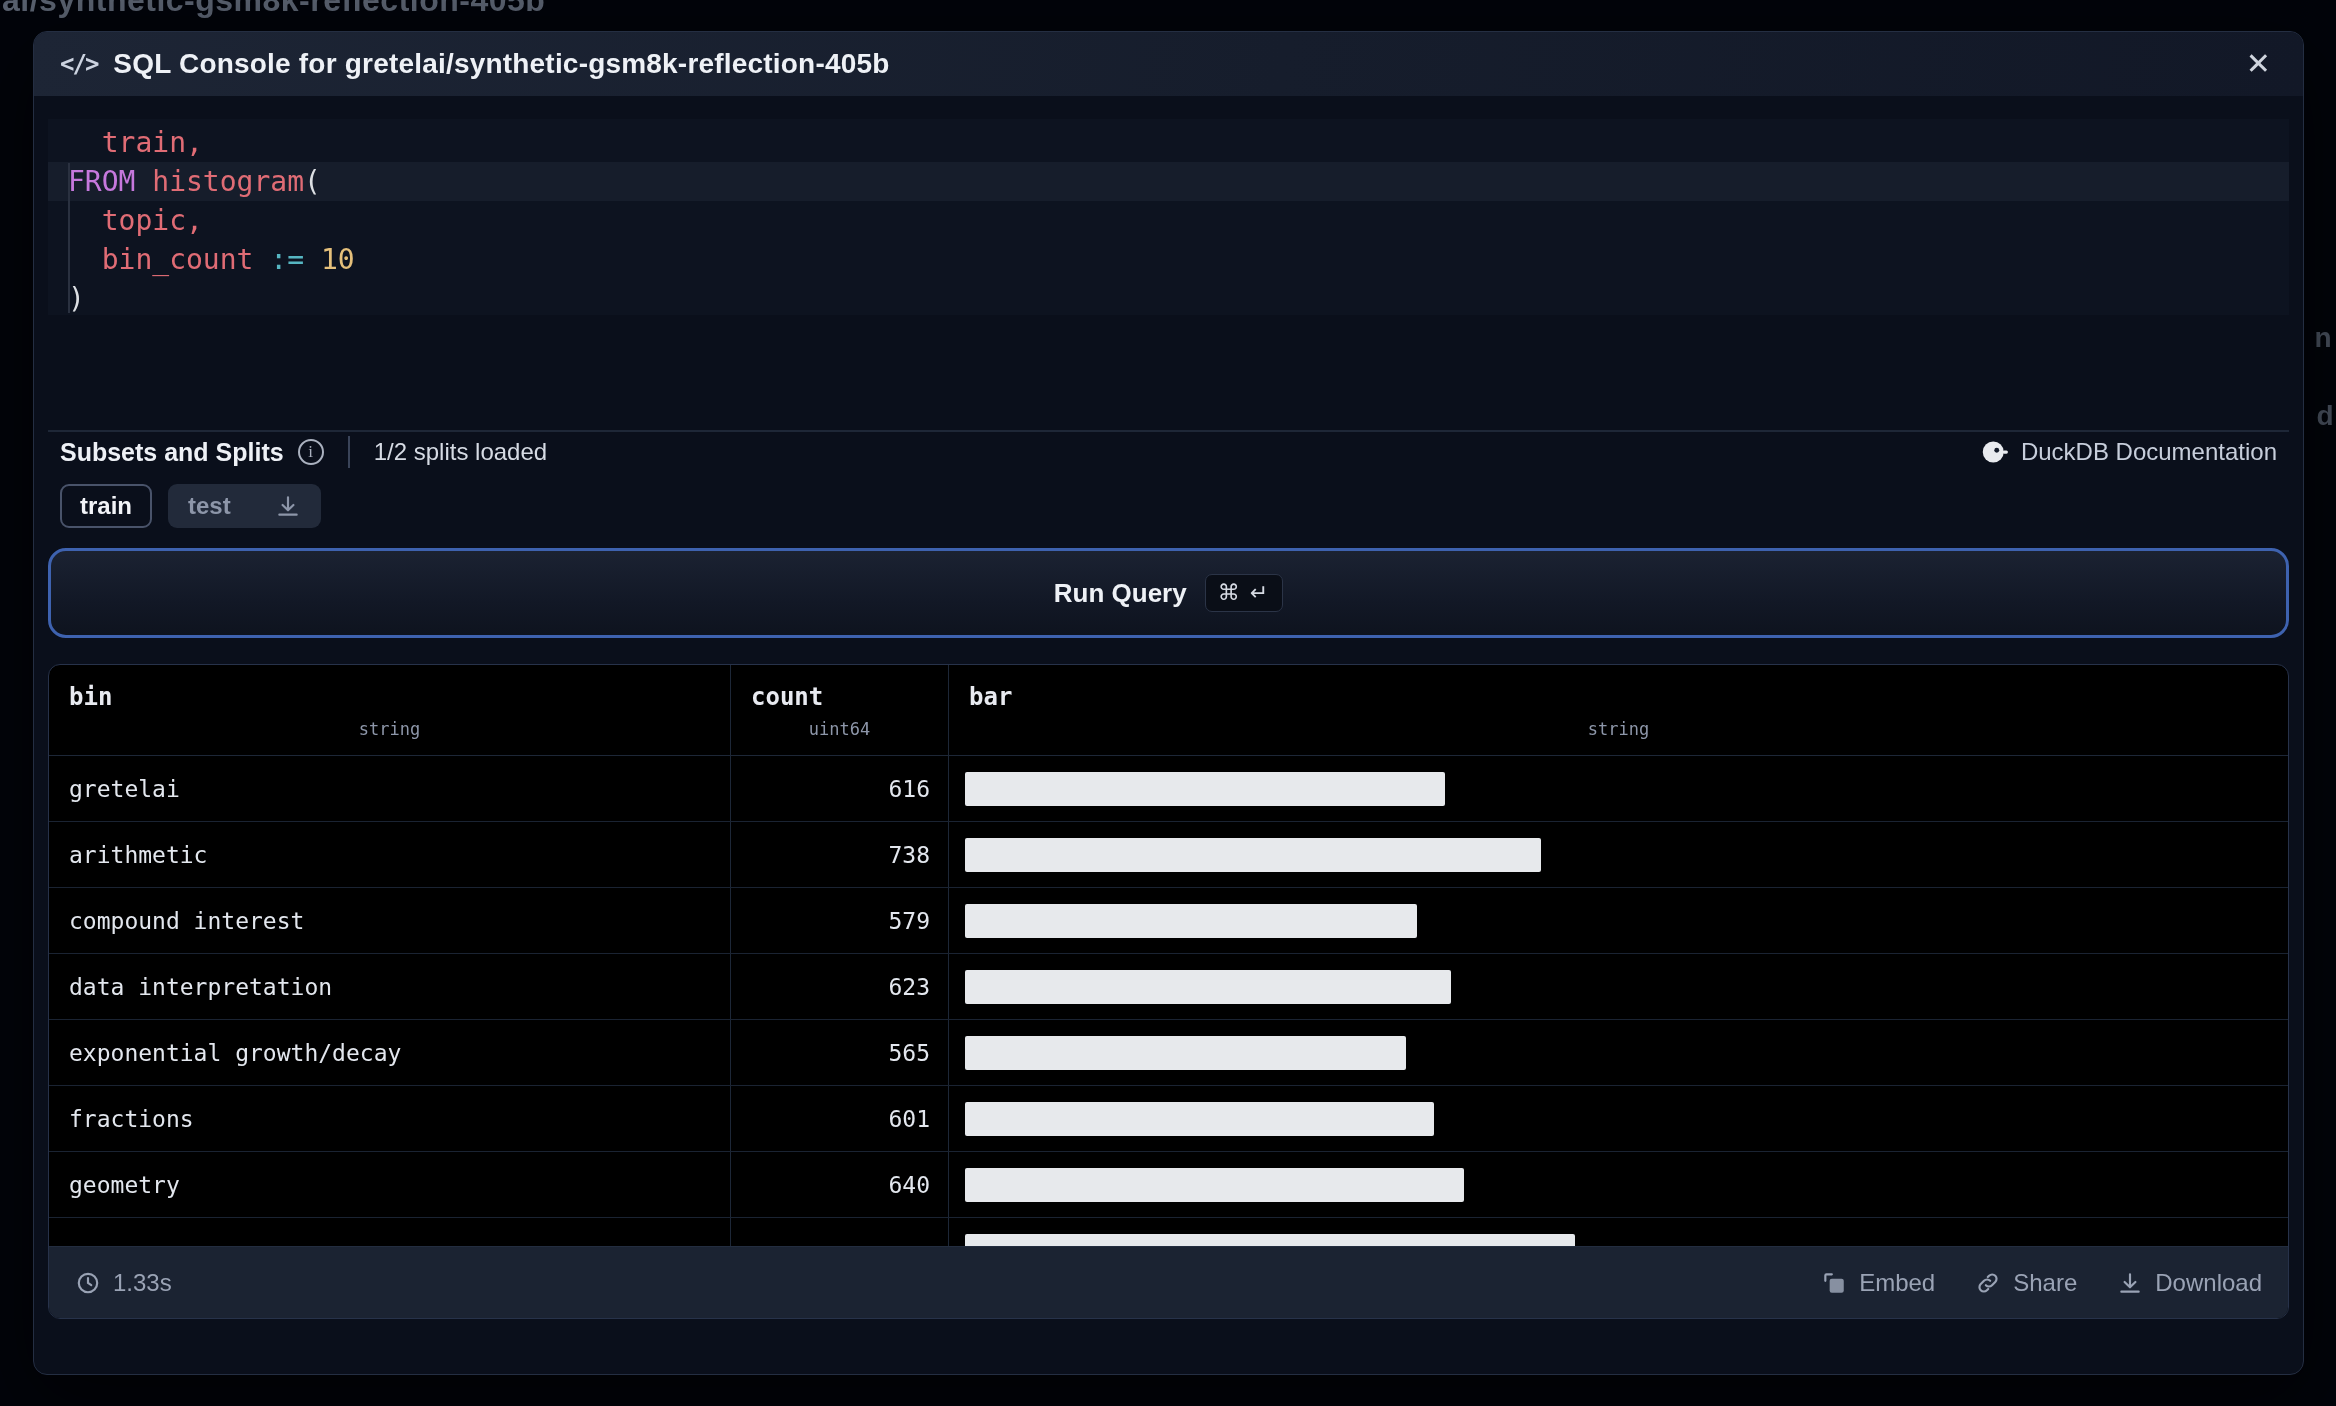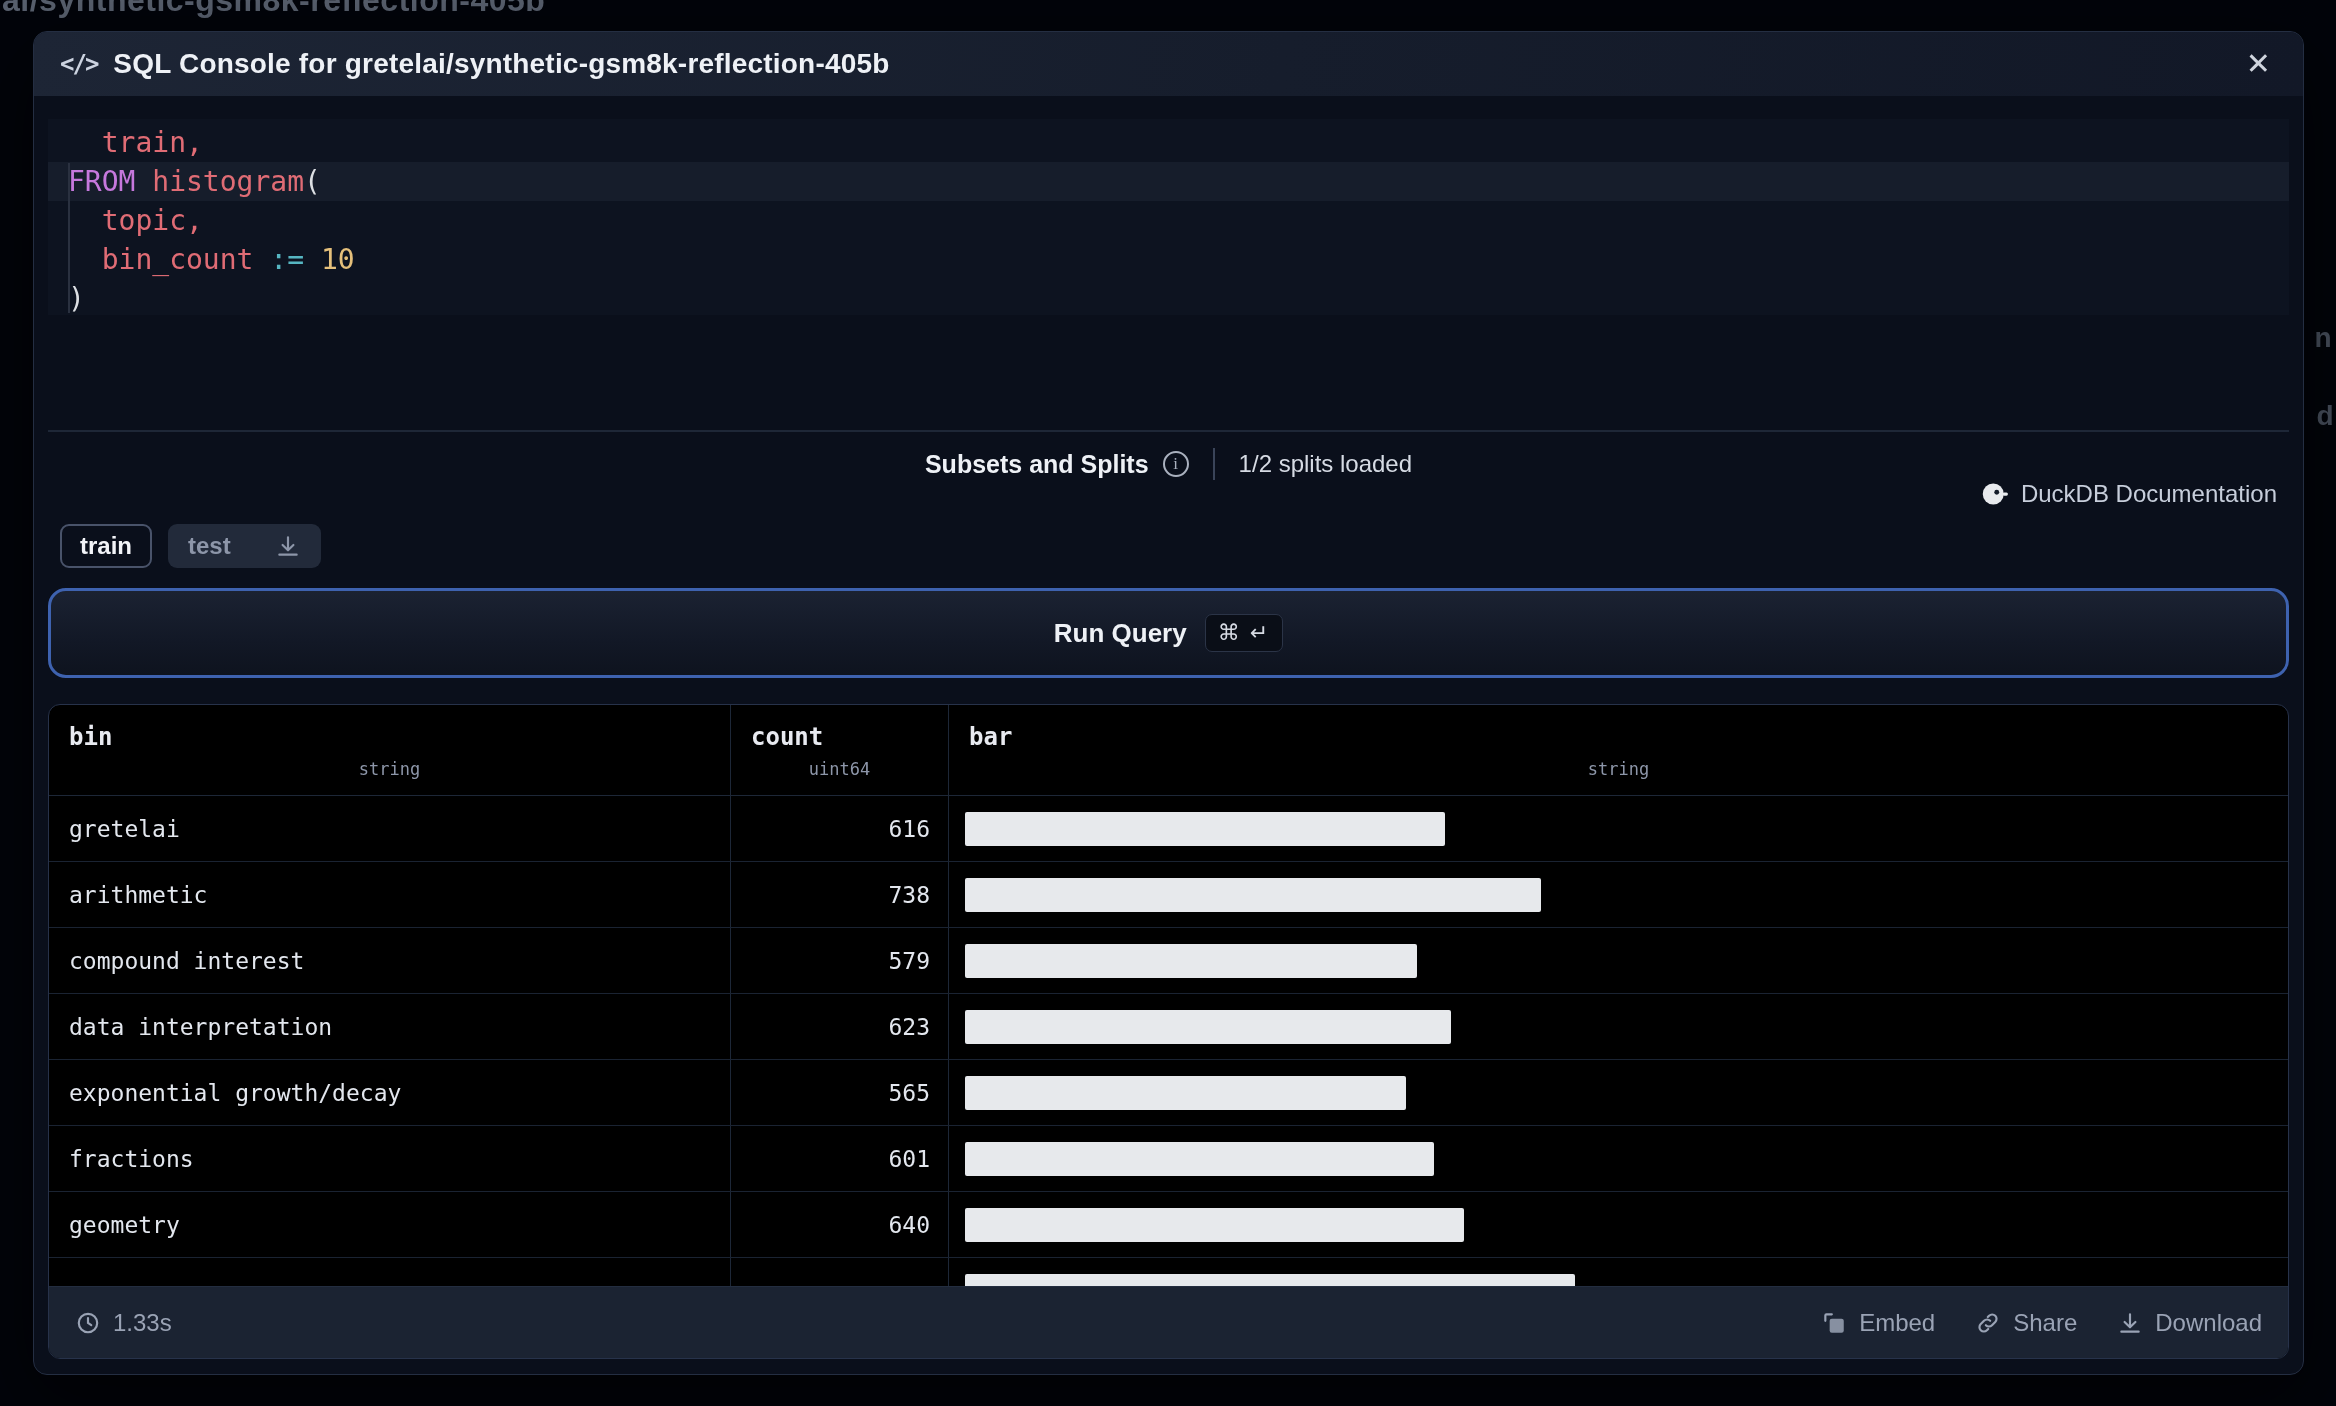--- a/index.html
+++ b/index.html
@@ -61,21 +61,21 @@
     font-family:"DejaVu Sans Mono",monospace;font-size:28px;
     padding-top:4px;
   }
   .code-line{height:39px;line-height:39px;padding-left:20px;white-space:pre;}
   .code-line.active{background:var(--active-line);}
   .indent-guide{position:absolute;left:20px;top:44px;width:2px;height:150px;background:#2a3140;}
 
   .panel-divider{margin:115px 14px 0;border:none;border-top:2px solid var(--divider);}
 
   
-  .subsets-row{margin:16px 26px 0;display:flex;align-items:center;flex-direction:column;}
+  .subsets-row{margin:4px 26px 0;display:flex;}
   .subsets-left{display:flex;align-items:center;gap:14px;}
   .subsets-heading{font-size:25px;font-weight:700;color:var(--text-bright);}
   .info-icon{
     width:26px;height:26px;border-radius:50%;border:2px solid #aab1bf;color:#aab1bf;
     font-size:17px;display:flex;align-items:center;justify-content:center;
     font-family:"Liberation Serif",serif;cursor:pointer;
   }
   .vbar{width:2px;height:32px;background:#3a4459;margin:0 10px;}
   .subsets-status{font-size:24px;color:#d6dbe4;}
   .docs-link{margin-left:auto;display:flex;align-items:center;gap:12px;color:var(--text-mid);font-size:24px;cursor:pointer;}

